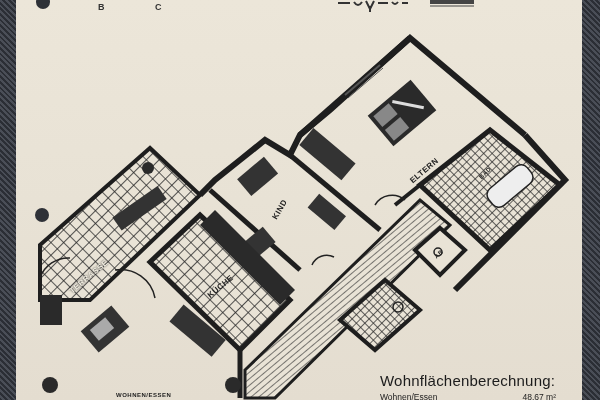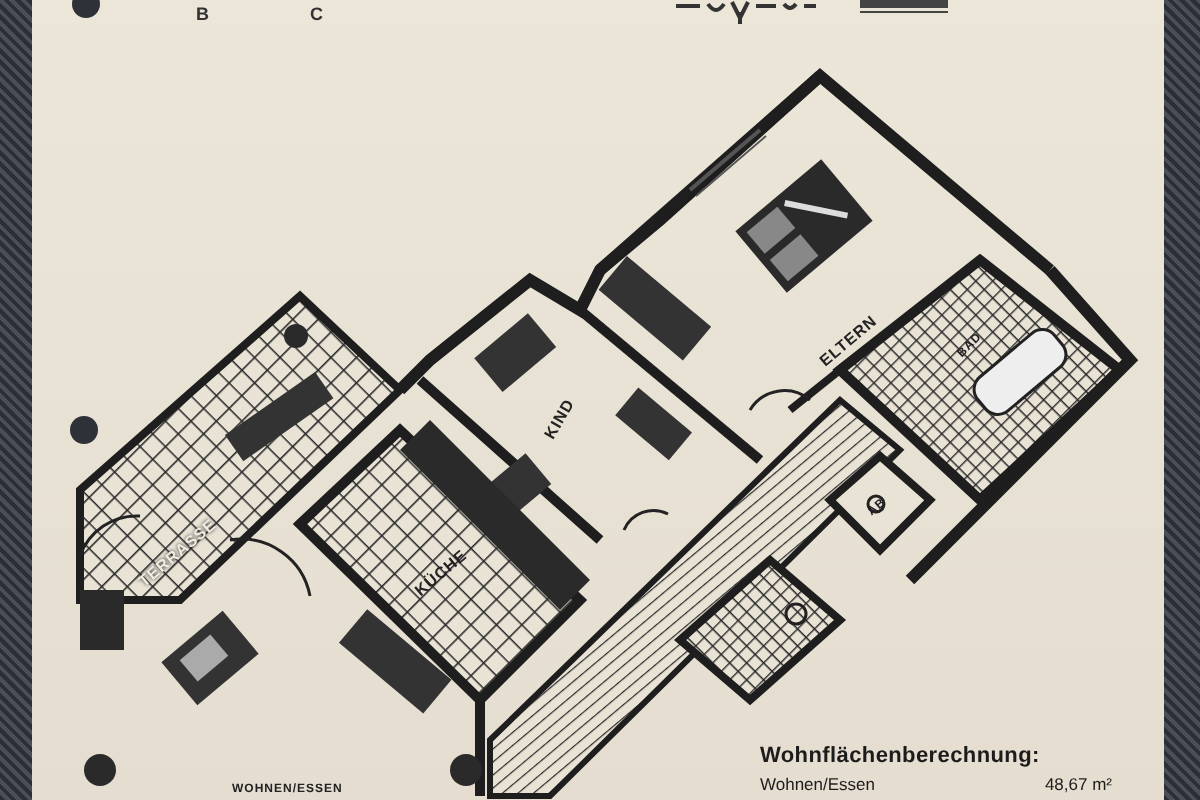--- a/index.html
+++ b/index.html
@@ -32,21 +32,21 @@
   svg.plan { position: absolute; left: 0; top: 0; }
   .room-label {
     position: absolute; font-size: 8px; font-weight: bold; color: #222;
     letter-spacing: 0.5px; white-space: nowrap;
     transform-origin: center center;
   }
   .area-box {
     position: absolute; left: 380px; top: 372px; width: 200px;
     color: #1c1c1c;
   }
-  .area-title { font-size: 11px; font-weight: bold; letter-spacing: 0.2px; }
+  .area-title { font-size: 15px; font-weight: normal; letter-spacing: 0.2px; }
   .area-row { display: flex; justify-content: space-between; font-size: 8.5px; margin-top: 3px; width: 176px; }
 </style>
 </head>
 <body>
 
 <div class="bg-left"></div>
 <div class="bg-right"></div>
 
 <div class="paper"></div>
 

